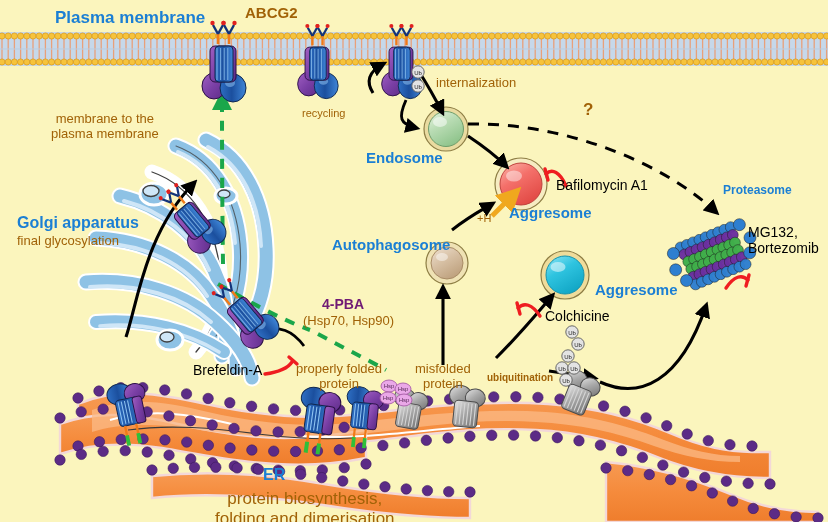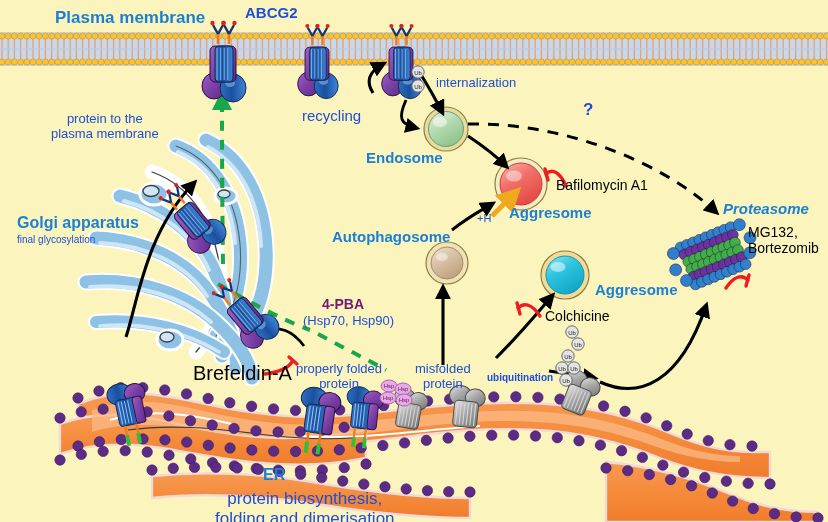--- a/index.html
+++ b/index.html
@@ -4,21 +4,21 @@
 <style>
   html,body{margin:0;padding:0;background:#fff;}
   #stage{
     position:relative;width:828px;height:522px;overflow:hidden;
     background:#fbf5bd;
     font-family:"Liberation Sans", sans-serif;
   }
   #stage svg.layer{position:absolute;left:0;top:0;width:828px;height:522px;}
   .lbl{position:absolute;white-space:nowrap;line-height:1.15;}
   .lbl-blue{color:#1b7fd4;font-weight:bold;}
-  .lbl-black{color:#1d4ed8;}
+  .lbl-black{color:#a16207;}
   .lbl-red{color:#000000;font-weight:normal;}
   .lbl-green{color:#701a75;font-weight:bold;}
   .center{text-align:center;}
 </style>
 </head>
 <body>
 
 <div id="stage">
 
   <svg class="layer" viewBox="0 0 828 522">
@@ -1207,58 +1207,58 @@
           <text x="404" y="402.4" text-anchor="middle" font-size="6" font-family="&quot;Liberation Sans&quot;, sans-serif" fill="#5a2a5a">Hsp</text>
         </g>
       </g>
   </svg>
 
   <div class="lbl lbl-blue" style="left:55px;top:8px;font-size:17px;">Plasma membrane</div>
 
   <div class="lbl lbl-black" style="left:245px;top:4px;font-size:15px;font-weight:bold;">ABCG2</div>
 
   <div class="lbl lbl-black center" style="left:51px;top:112px;font-size:13px;">
-    <span>protein to the</span><br>
+    <span>membrane to the</span><br>
     <span>plasma membrane</span>
   </div>
 
-  <div class="lbl lbl-black" style="left:302px;top:107px;font-size:15px;">recycling</div>
+  <div class="lbl lbl-black" style="left:302px;top:107px;font-size:11px;">recycling</div>
 
   <div class="lbl lbl-black" style="left:436px;top:76px;font-size:13px;">internalization</div>
 
   <div class="lbl lbl-black" style="left:583px;top:100px;font-size:17px;font-weight:bold;">?</div>
 
   <div class="lbl lbl-blue" style="left:366px;top:149px;font-size:15px;">Endosome</div>
 
   <div class="lbl lbl-blue" style="left:509px;top:204px;font-size:15px;">Aggresome</div>
 
   <div class="lbl lbl-black" style="left:477px;top:212px;font-size:11px;">+H</div>
 
   <div class="lbl lbl-red" style="left:556px;top:177px;font-size:14px;">Bafilomycin A1</div>
 
-  <div class="lbl lbl-blue" style="left:332px;top:228px;font-size:15px;">Autophagosome</div>
+  <div class="lbl lbl-blue" style="left:332px;top:236px;font-size:15px;">Autophagosome</div>
 
   <div class="lbl lbl-blue" style="left:595px;top:281px;font-size:15px;">Aggresome</div>
 
   <div class="lbl lbl-red" style="left:545px;top:308px;font-size:14px;">Colchicine</div>
 
-  <div class="lbl lbl-blue" style="left:723px;top:200px;font-size:15px;font-style:italic;">Proteasome</div>
+  <div class="lbl lbl-blue" style="left:723px;top:184px;font-size:12px;">Proteasome</div>
 
   <div class="lbl lbl-red" style="left:748px;top:224px;font-size:14px;">
     <span>MG132,</span><br>
     <span>Bortezomib</span>
   </div>
 
   <div class="lbl lbl-blue" style="left:17px;top:214px;font-size:16px;">Golgi apparatus</div>
-  <div class="lbl lbl-black" style="left:17px;top:234px;font-size:10px;">final glycosylation</div>
+  <div class="lbl lbl-black" style="left:17px;top:234px;font-size:13px;">final glycosylation</div>
 
   <div class="lbl lbl-green" style="left:322px;top:296px;font-size:14px;">4-PBA</div>
   <div class="lbl lbl-black" style="left:303px;top:314px;font-size:13px;">(Hsp70, Hsp90)</div>
 
-  <div class="lbl lbl-red" style="left:193px;top:362px;font-size:20px;">Brefeldin-A</div>
+  <div class="lbl lbl-red" style="left:193px;top:362px;font-size:14px;">Brefeldin-A</div>
 
   <div class="lbl lbl-black center" style="left:296px;top:362px;font-size:13px;">
     <span>properly folded</span><br>
     <span>protein</span>
   </div>
 
   <div class="lbl lbl-black center" style="left:415px;top:362px;font-size:13px;">
     <span>misfolded</span><br>
     <span>protein</span>
   </div>

